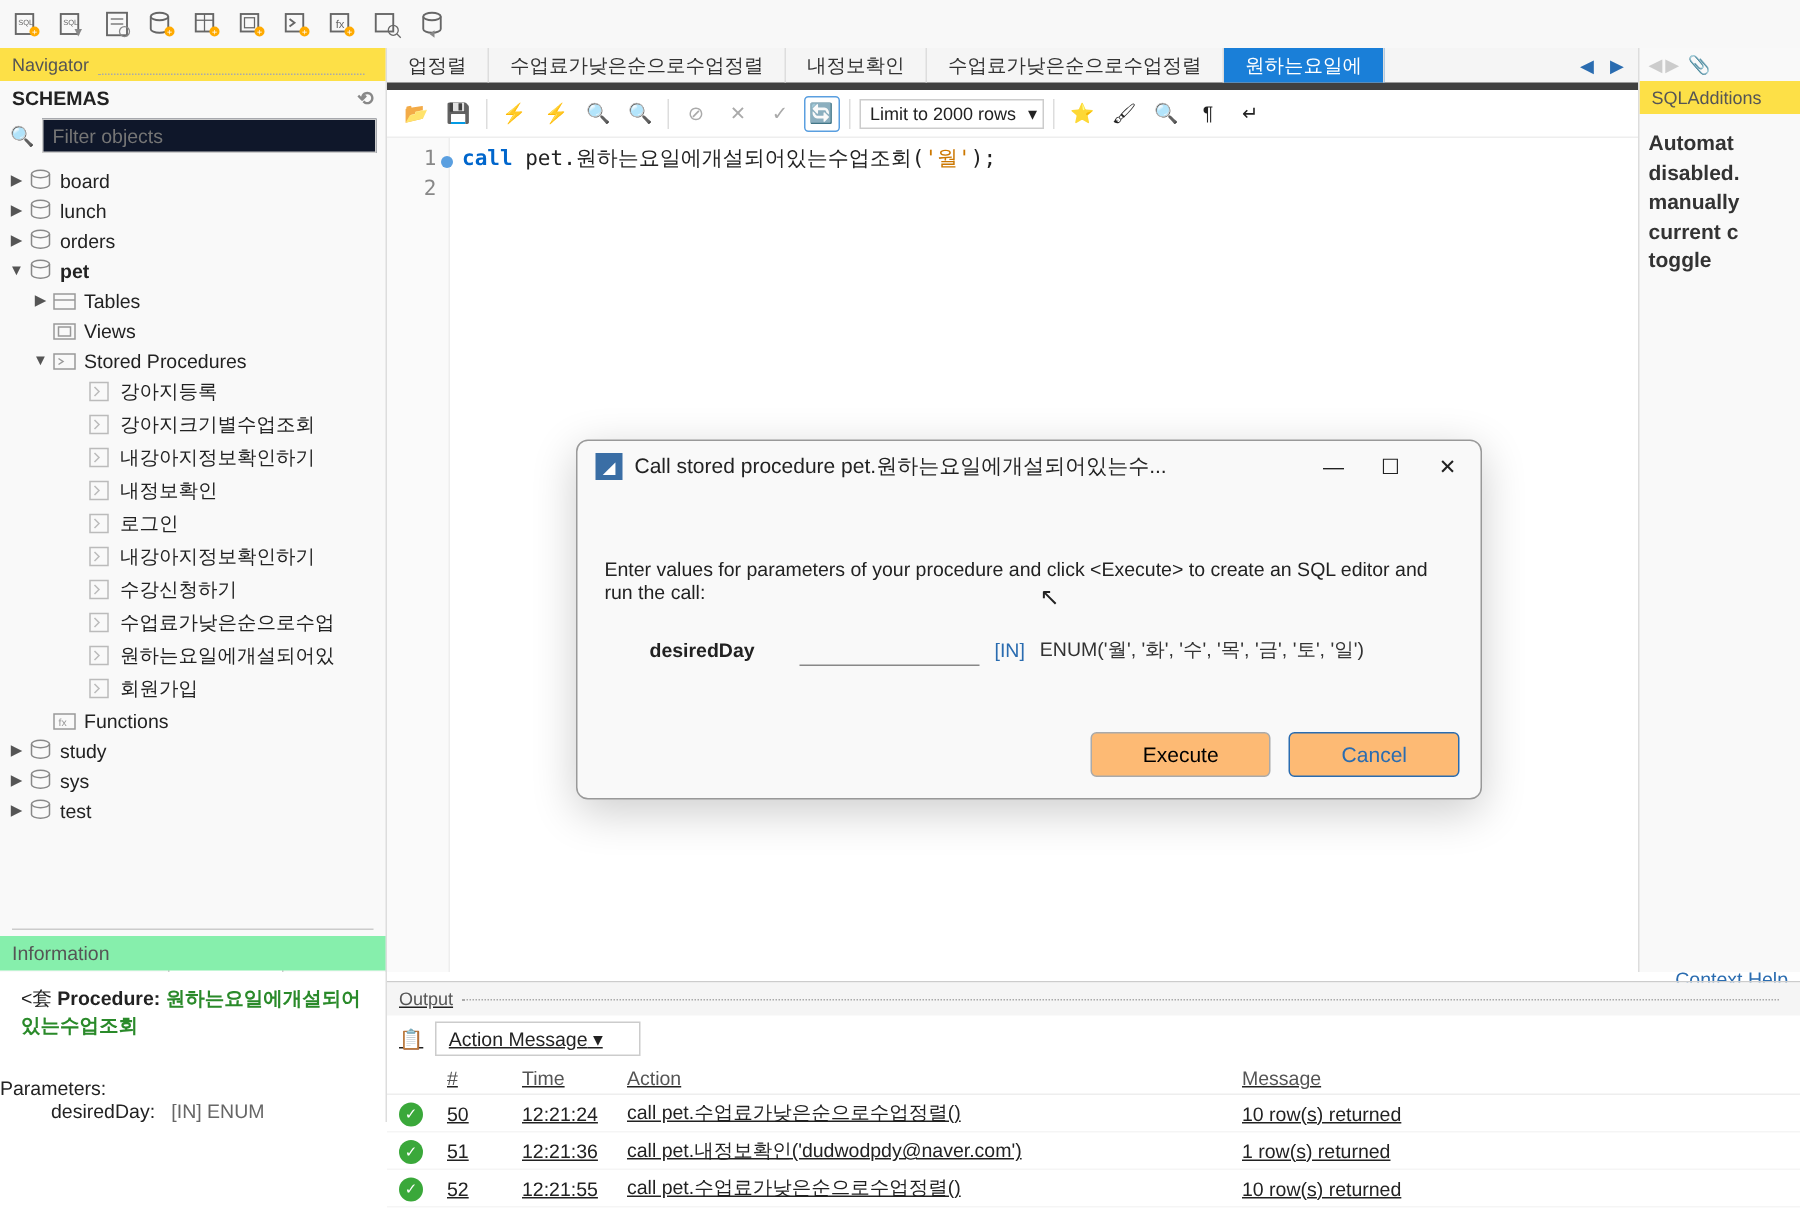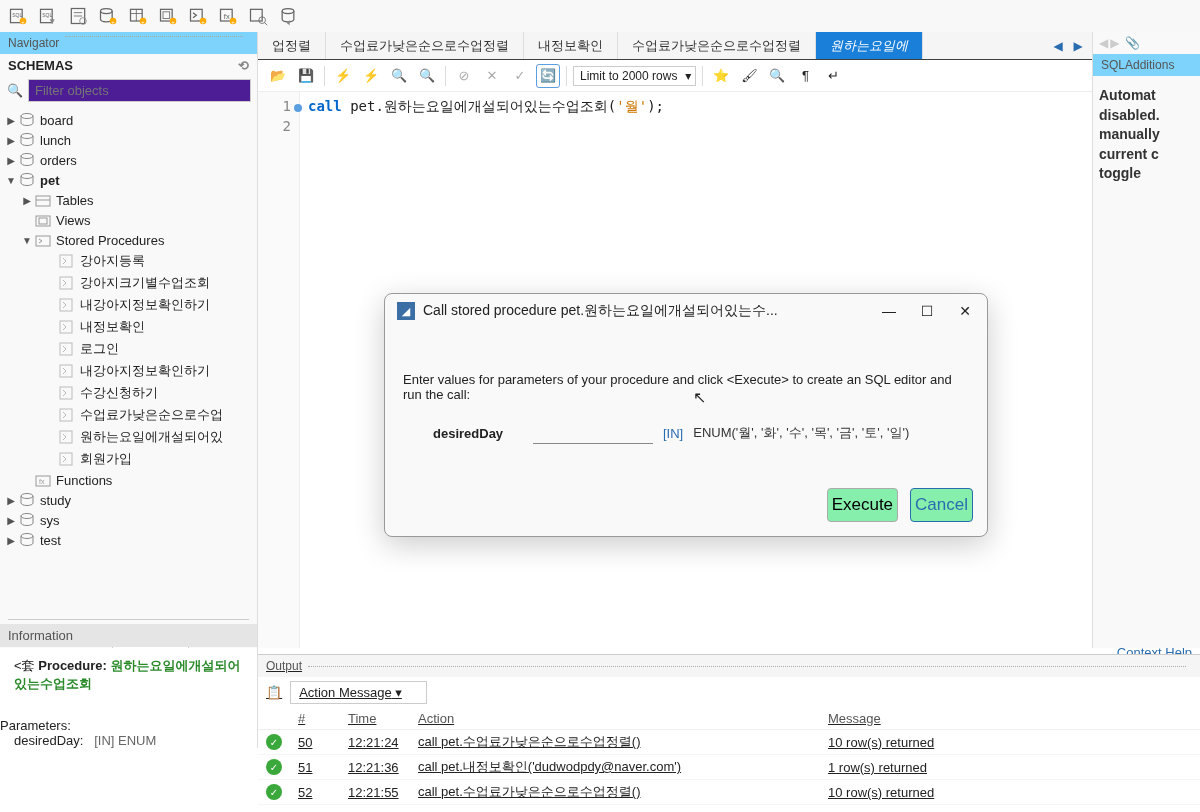--- a/index.html
+++ b/index.html
@@ -10,52 +10,52 @@
 .toolbar-btn { width: 28px; height: 26px; display: flex; align-items: center; justify-content: center; color: #555; cursor: pointer; }
 .toolbar-btn svg { width: 20px; height: 20px; }
 
 
 .main { display: flex; height: 616px; }
 .left-panel { width: 258px; background: #f9f9f9; border-right: 1px solid #ddd; display: flex; flex-direction: column; }
 .center-panel { flex: 1; display: flex; flex-direction: column; background: #fff; }
 .right-panel { width: 108px; background: #f9f9f9; border-left: 1px solid #ddd; overflow: hidden; }
 
 
-.panel-title { padding: 4px 8px; font-size: 12px; color: #555; background: #7dd3fc; display: flex; align-items: flex-start; }
+.panel-title { padding: 4px 8px; font-size: 12px; color: #555; background: #fde047; display: flex; align-items: flex-end; }
 .panel-title .dots { flex: 1; border-bottom: 1px dotted #aaa; margin: 0 6px; height: 1px; }
 .schemas-header { display: flex; align-items: center; padding: 4px 8px; font-weight: bold; font-size: 13px; }
 .schemas-header .refresh { margin-left: auto; color: #888; cursor: pointer; }
 .filter-row { display: flex; padding: 2px 6px 6px 6px; gap: 4px; }
 .filter-row .search-icon { width: 18px; color: #888; display: flex; align-items: center; justify-content: center; }
-.filter-input { flex: 1; border: 1px solid #ccc; padding: 3px 6px; font-size: 13px; color: #888; background: #4c1d95; }
+.filter-input { flex: 1; border: 1px solid #ccc; padding: 3px 6px; font-size: 13px; color: #888; background: #0f172a; }
 
 
 .tree { flex: 1; overflow: auto; padding: 2px 0; }
 .tree-item { display: flex; align-items: center; padding: 2px 4px; font-size: 13px; cursor: pointer; white-space: nowrap; }
 .arrow { width: 14px; text-align: center; color: #555; font-size: 10px; }
 .arrow.empty { visibility: hidden; }
 .db-icon, .folder-icon, .proc-icon { width: 18px; height: 16px; margin-right: 4px; flex-shrink: 0; }
 .tree-item.bold { font-weight: bold; }
 .indent-1 { padding-left: 20px; }
 .indent-3 { padding-left: 58px; }
 
 
 .bottom-sep { border-top: 1px solid #ccc; margin: 6px 8px 0 8px; }
 .bottom-tabs { display: flex; padding: 4px 6px 0 6px; gap: 4px; }
 .btab { padding: 4px 10px; font-size: 13px; color: #333; cursor: pointer; }
 .btab.active { background: #fff; border: 1px solid #ccc; border-bottom: none; color: #2a6cb0; }
-.info-title { color: #555; padding: 4px 8px; background: #e5e5e5; }
+.info-title { color: #555; padding: 4px 8px; background: #86efac; }
 .info-body { padding: 10px 14px; font-size: 13px; }
 .info-body .label { font-weight: bold; }
 .info-body .procname { color: #2a8a2a; font-weight: bold; }
 
 
-.editor-tabs { display: flex; align-items: center; height: 28px; background: #f5f5f5; border-bottom: 1px solid #404040; overflow: hidden; }
+.editor-tabs { display: flex; align-items: center; height: 28px; background: #f5f5f5; border-bottom: 5px solid #404040; overflow: hidden; }
 .etab { padding: 5px 14px; font-size: 13px; color: #333; border-right: 1px solid #ddd; white-space: nowrap; cursor: pointer; }
-.etab.active { background: #1a7fd8; color: #fff; font-style: italic; }
+.etab.active { background: #1a7fd8; color: #fff; }
 .etab-nav { display: flex; margin-left: auto; padding: 0 6px; gap: 4px; }
 .etab-nav div { width: 16px; height: 16px; color: #2a6cb0; cursor: pointer; font-size: 12px; display: flex; align-items: center; justify-content: center; }
 
 
 .ed-toolbar { display: flex; align-items: center; height: 32px; padding: 0 8px; gap: 4px; background: #fff; border-bottom: 1px solid #eee; }
 .ed-btn { width: 24px; height: 24px; display: flex; align-items: center; justify-content: center; cursor: pointer; }
 .ed-sep { width: 1px; height: 20px; background: #ddd; margin: 0 2px; }
 .limit-select { border: 1px solid #ccc; padding: 2px 18px 2px 6px; font-size: 12px; background: #fff; position: relative; }
 
 
@@ -94,21 +94,21 @@
 .dialog-title .dcontrols { margin-left: auto; display: flex; gap: 18px; }
 .dialog-title .dcontrols span { cursor: pointer; font-size: 14px; width: 20px; text-align: center; }
 .dialog-body { padding: 12px 18px 8px 18px; font-size: 13px; }
 .dialog-body p { margin-bottom: 16px; margin-top: 32px; }
 .param-row { display: flex; align-items: center; gap: 10px; padding: 4px 0 28px 30px; }
 .param-row .pname { font-weight: bold; width: 90px; }
 .param-row input { width: 120px; border: none; border-bottom: 1px solid #888; padding: 3px 4px; background: transparent; font-size: 13px; }
 .param-row .pin { color: #2a6cb0; }
 .param-row .ptype { color: #333; }
 .dialog-buttons { display: flex; justify-content: flex-end; gap: 12px; padding: 8px 14px 14px 14px; }
-.dialog-buttons button { padding: 6px 4px; font-size: 17px; border: 1px solid #aaa; border-radius: 4px; background: #86efac; cursor: pointer; }
+.dialog-buttons button { padding: 6px 34px; font-size: 14px; border: 1px solid #aaa; border-radius: 4px; background: #fdba74; cursor: pointer; }
 .dialog-buttons button.primary { border-color: #2a6cb0; color: #2a6cb0; }
 
 .cursor { position: absolute; left: 693px; top: 388px; font-size: 16px; pointer-events: none; }
 </style>
 </head>
 <body>
 
 <div class="toolbar">
   <div class="toolbar-btn">
       <svg viewBox="0 0 24 24">
@@ -452,21 +452,21 @@
   </div>
 </div>
 
 <div style="position:absolute; left:0; top:624px; width:258px; border-right:1px solid #ddd;">
   <div class="info-title"><span>Information</span></div>
   <div class="info-body">
 
 &lt;套 <span <div=""><span class="label">Procedure:</span> <span class="procname">원하는요일에개설되어있는수업조회</span></span></div>
     <br>
     <div><span class="label">Parameters:</span></div>
-    <div style="padding-left:14px;"><span>desiredDay:</span>&nbsp;&nbsp;&nbsp;<span style="color:#666">[IN] ENUM</span></div>
+    <div style="padding-left:14px;margin-left:20px;"><span>desiredDay:</span>&nbsp;&nbsp;&nbsp;<span style="color:#666">[IN] ENUM</span></div>
   </div>
 
 <div class="context-help">Context Help</div>
 
 <div class="output" style="position:absolute; left:258px; top:654px; right:0; bottom:0;text-decoration:underline;">
   <div class="output-title">
       <span>Output</span>
       <span class="dots"></span>
     </div>
   <div class="output-toolbar">

